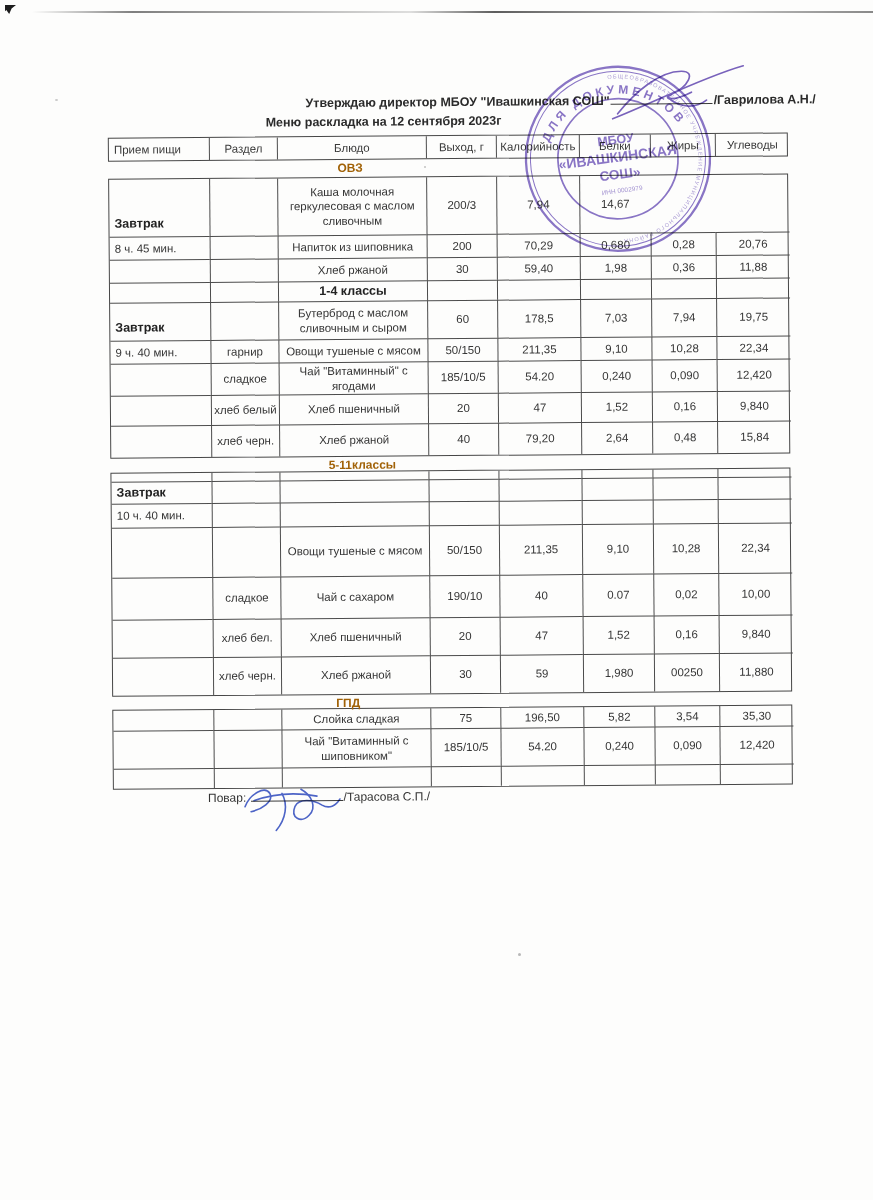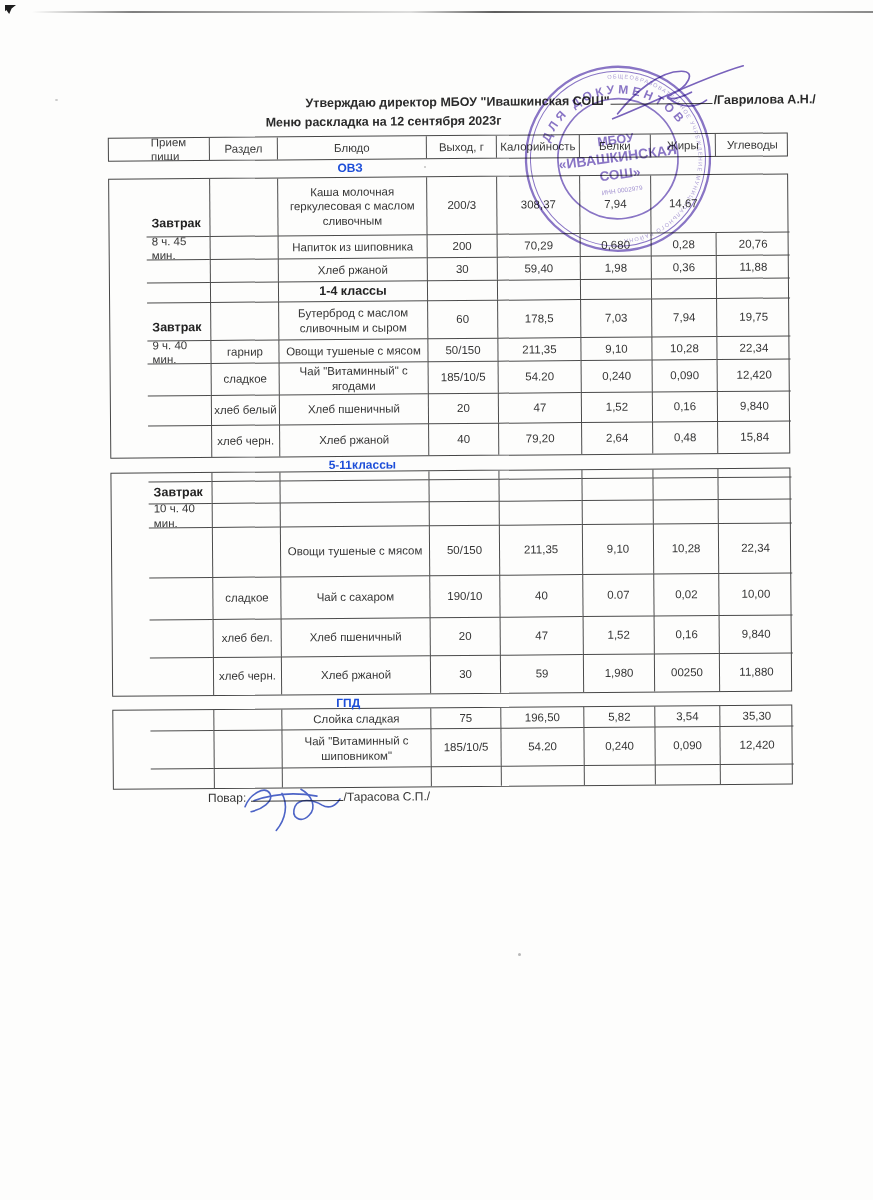--- a/index.html
+++ b/index.html
@@ -34,28 +34,28 @@
     display:grid;
     grid-template-columns:100px 68px 149px 70px 83px 71px 65px 74px;
   }
   .t-row + .t-row .t-cell{border-top:1.4px solid #4c4c4c;}
   .t-cell{
     display:flex;align-items:center;justify-content:center;
     font-size:11.5px;line-height:1.22;text-align:center;color:#363636;
     padding:1px 2px;box-sizing:border-box;overflow:hidden;
   }
   .t-cell + .t-cell{border-left:1.4px solid #4c4c4c;}
-  .t-cell.c0{justify-content:flex-start;text-align:left;padding-left:5px;margin-left:37px;}
+  .t-cell.c0{justify-content:flex-start;text-align:left;padding-left:5px;}
   .t-cell.bold{font-weight:bold;font-size:12.5px;color:#222;}
   .t-cell.va-end{align-items:flex-end;padding-bottom:5px;}
   .t-head .t-cell{font-size:11.5px;color:#3a3a3a;}
   .section-label{position:relative;width:100%;}
   .section-label span{
     position:absolute;transform:translateX(-50%);top:1px;
-    font-size:12px;font-weight:bold;color:#1d4ed8;white-space:nowrap;
+    font-size:12px;font-weight:bold;color:#a16207;white-space:nowrap;
   }
   
   .cook-line{
     position:absolute;left:205px;top:790px;font-size:12px;color:#333;white-space:nowrap;
   }
   .cook-underline{
     display:inline-block;width:92px;border-bottom:1.3px solid #3a3a3a;height:12px;margin:0 1px;
   }
   
   .stamp-svg{
@@ -102,21 +102,20 @@
       </div>
       <div class="section-label" style="height: 17px;">
         <span style="left: 242px;">ОВЗ</span>
       </div>
       <div class="t-block">
         <div class="t-row" style="height: 57px;">
           <div class="t-cell c0 bold va-end">Завтрак</div>
           <div class="t-cell c1"></div>
           <div class="t-cell c2">Каша молочная геркулесовая с маслом сливочным</div>
           <div class="t-cell c3">200/3</div>
-          <div class="t-cell c4">308,37</div>
           <div class="t-cell c5">7,94</div>
           <div class="t-cell c6">14,67</div>
         </div>
         <div class="t-row" style="height: 23px;">
           <div class="t-cell c0">8 ч. 45 мин.</div>
           <div class="t-cell c1"></div>
           <div class="t-cell c2">Напиток из шиповника</div>
           <div class="t-cell c3">200</div>
           <div class="t-cell c4">70,29</div>
           <div class="t-cell c5">0,680</div>

